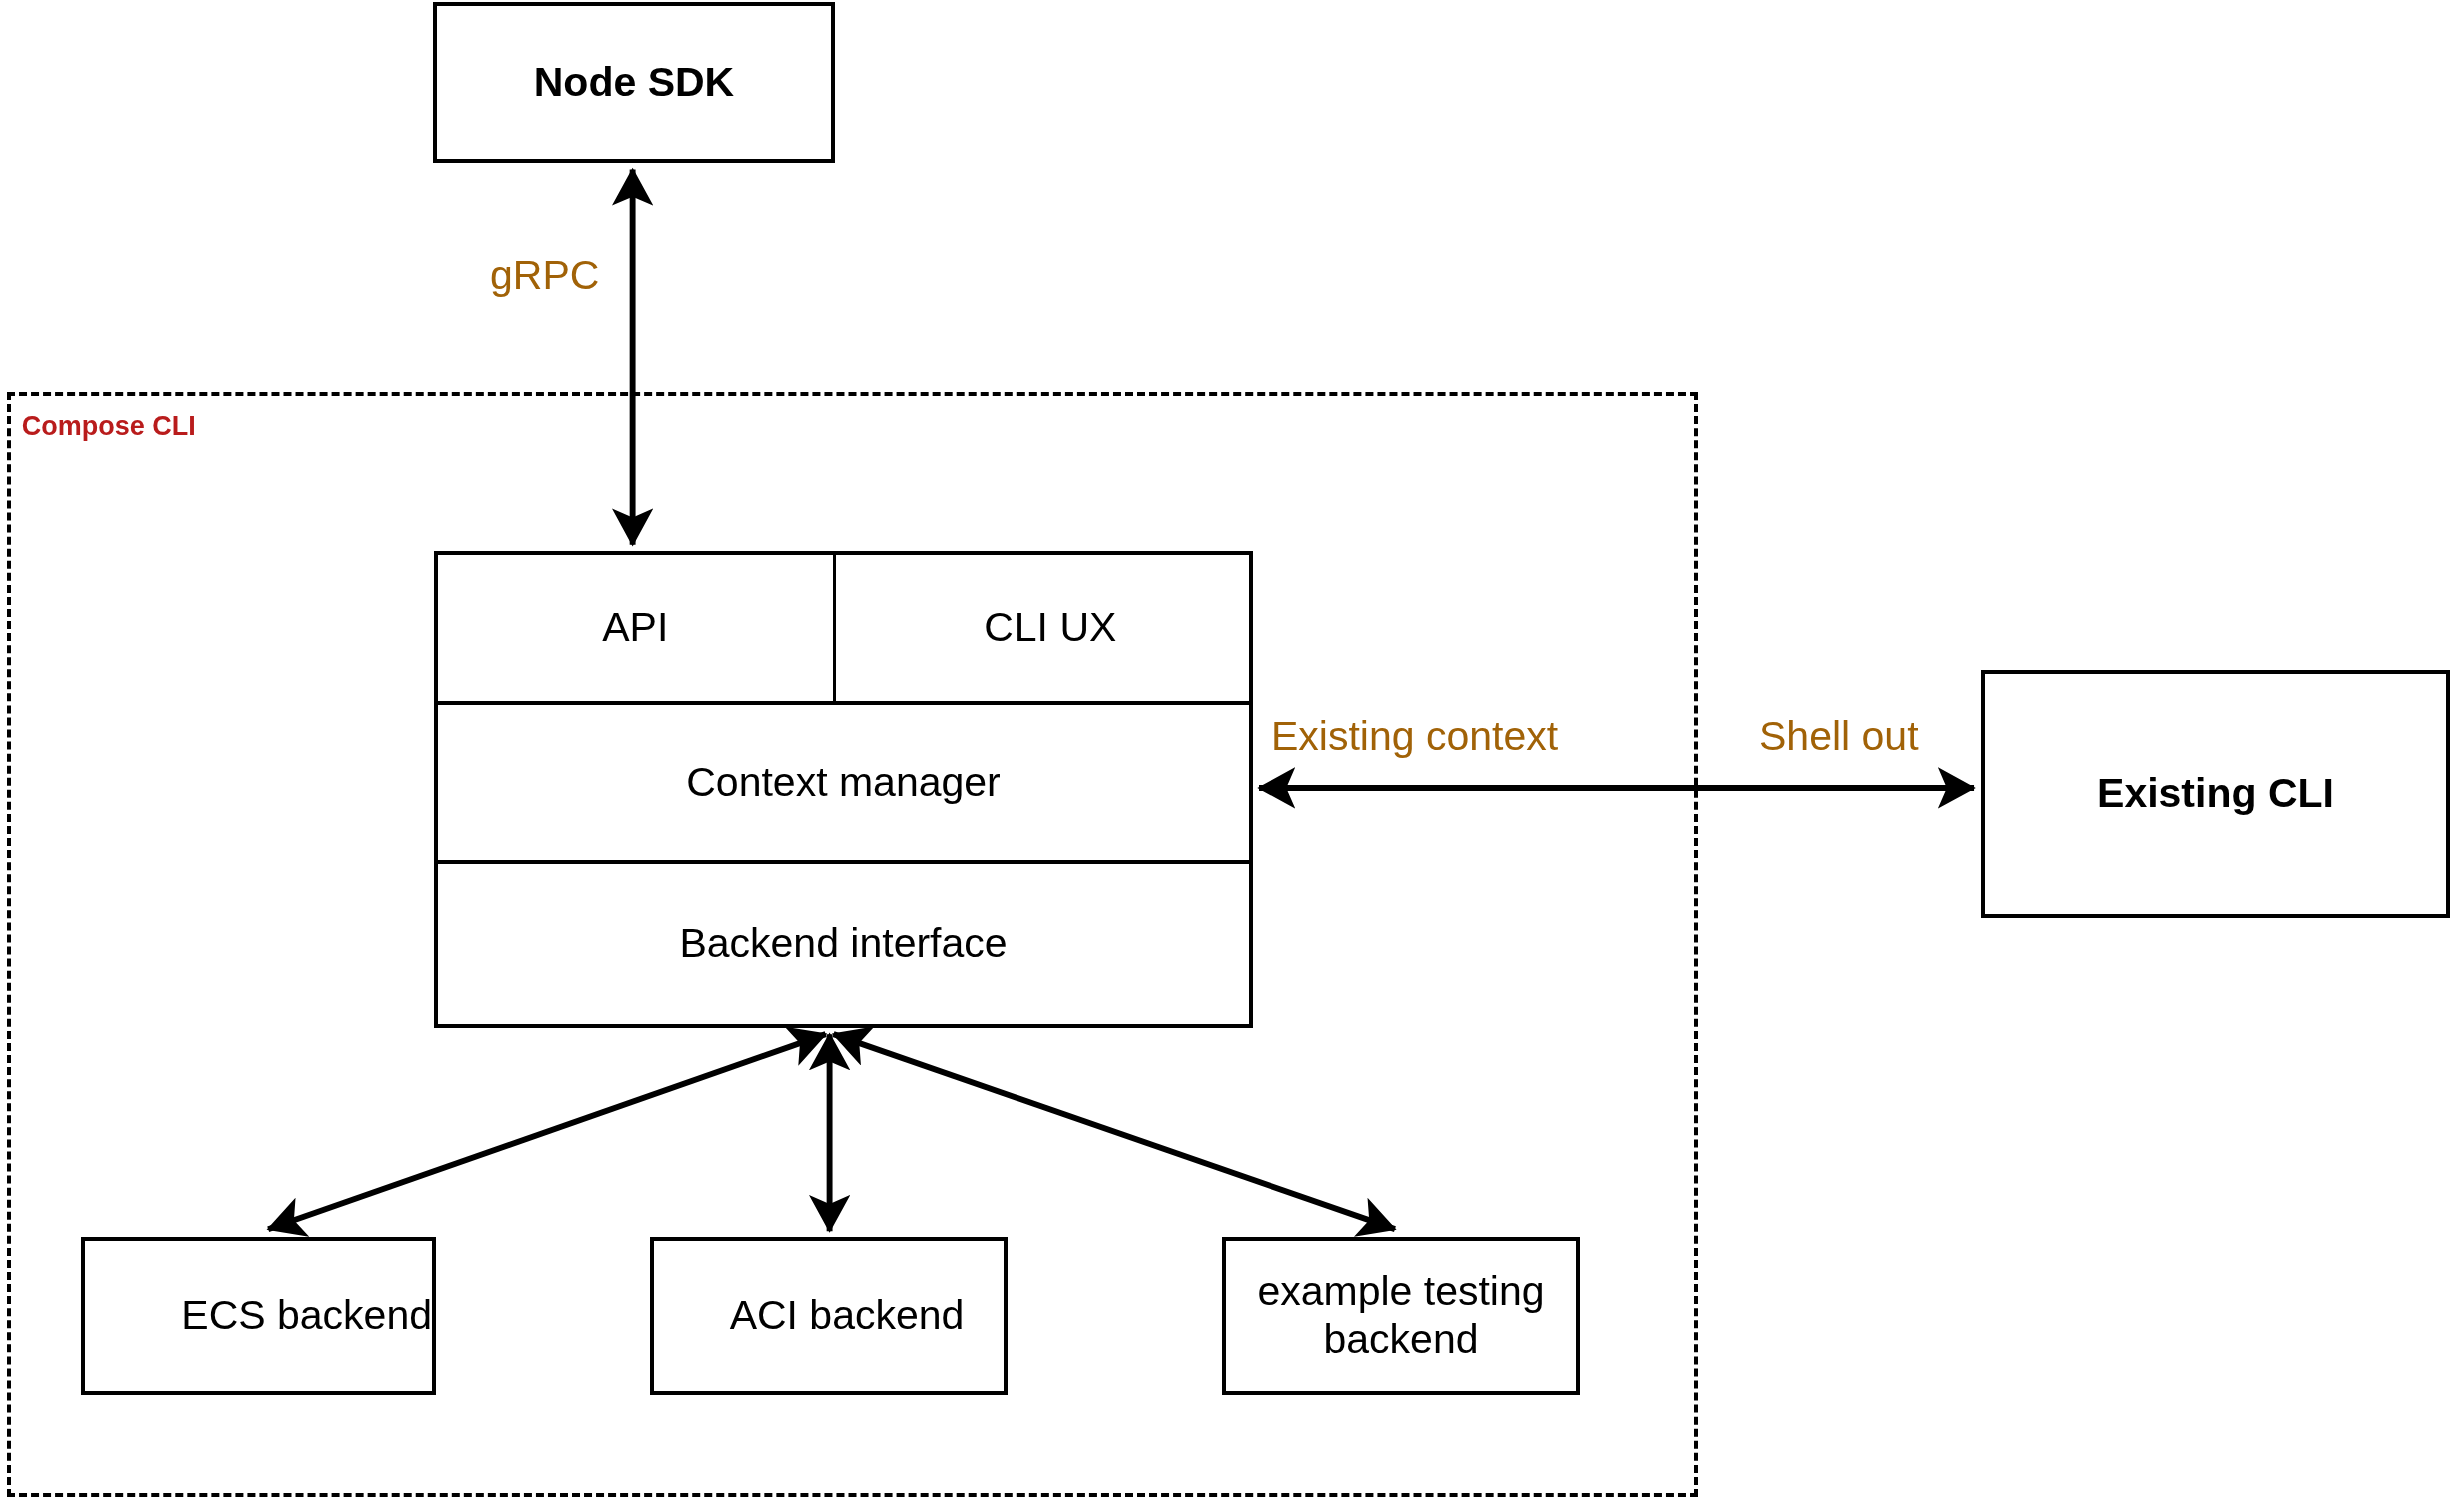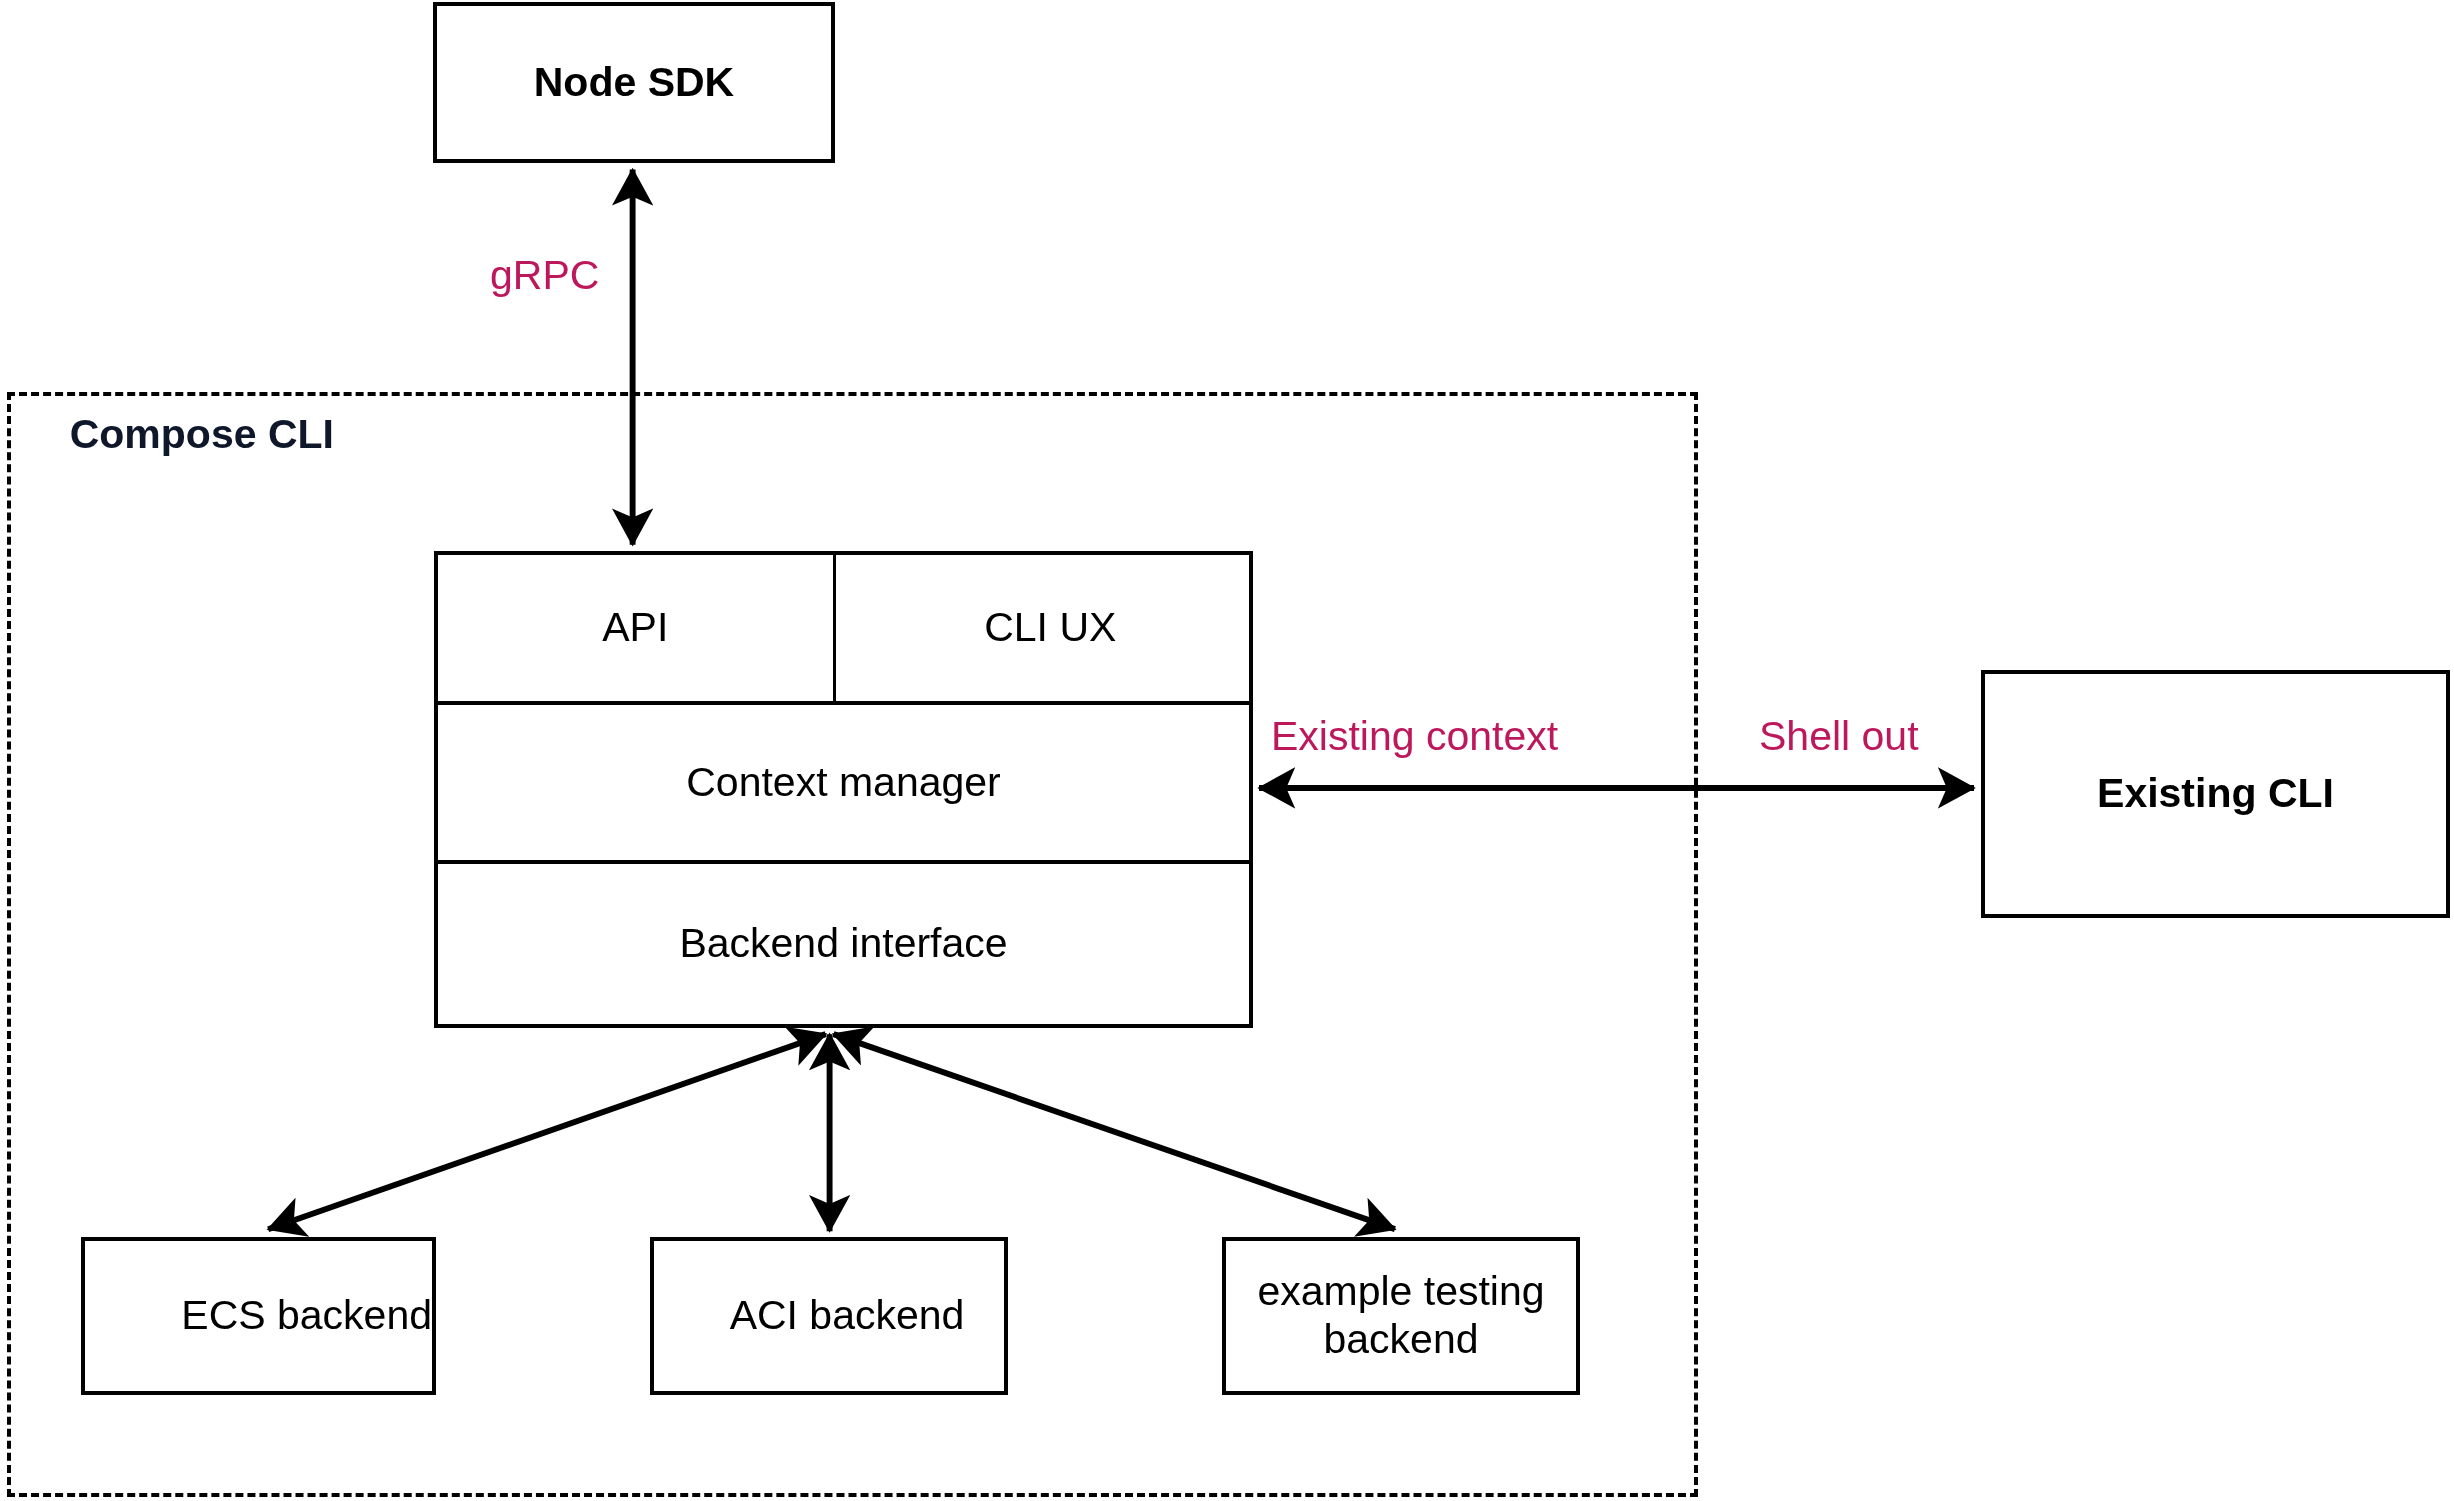--- a/index.html
+++ b/index.html
@@ -52,25 +52,24 @@
     width: 1691px;
     height: 1105px;
     box-sizing: border-box;
     border: 4.9px dashed #000000;
     background: transparent;
   }
   #compose-cli-title {
     position: absolute;
     left: 21.7px;
     top: 411px;
-    font-size: 41px;
+    font-size: 27px;
     font-weight: bold;
-    color: #0f172a;
+    color: #b91c1c;
     white-space: nowrap;
-    margin-left: 48px;
   }
 
   
   #core-stack {
     position: absolute;
     left: 434px;
     top: 551px;
     width: 819px;
     height: 477px;
     box-sizing: border-box;
@@ -110,21 +109,21 @@
 
   
   #ecs-backend { left: 81px; top: 1237px; width: 355px; height: 158px; justify-content: flex-end; }
   #aci-backend { left: 650px; top: 1237px; width: 358px; height: 158px; padding-left: 36px; }
   #example-backend { left: 1222px; top: 1237px; width: 358px; height: 158px; }
 
   
   .edge-label {
     position: absolute;
     font-size: 41px;
-    color: #be185d;
+    color: #a16207;
     white-space: nowrap;
   }
   #label-grpc { left: 490px; top: 252px; }
   #label-existing-context { left: 1271px; top: 713px; }
   #label-shell-out { left: 1759px; top: 713px; }
 </style>
 </head>
 <body>
 
 <div id="canvas">

